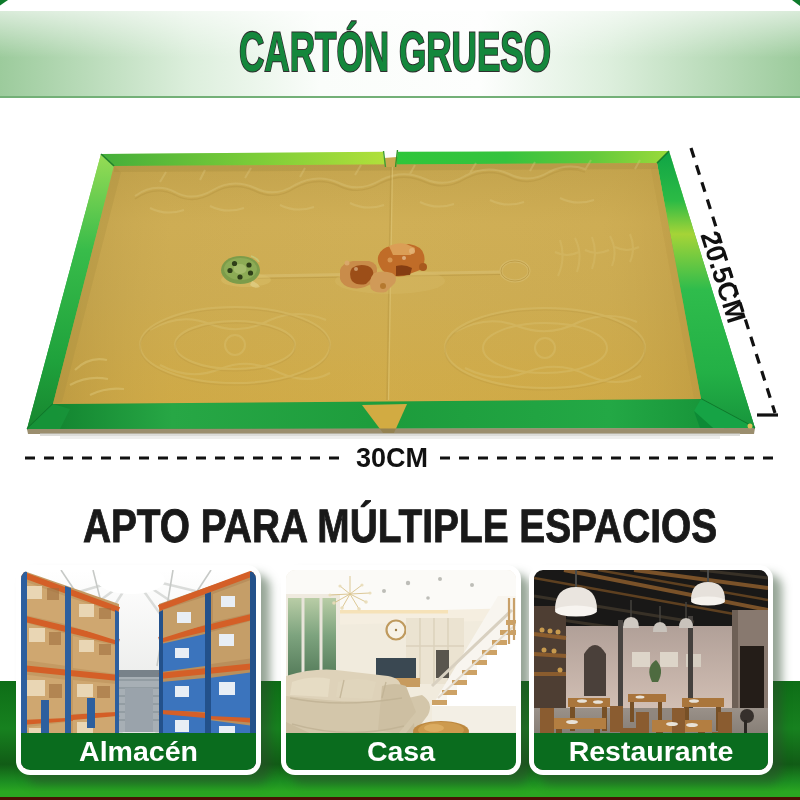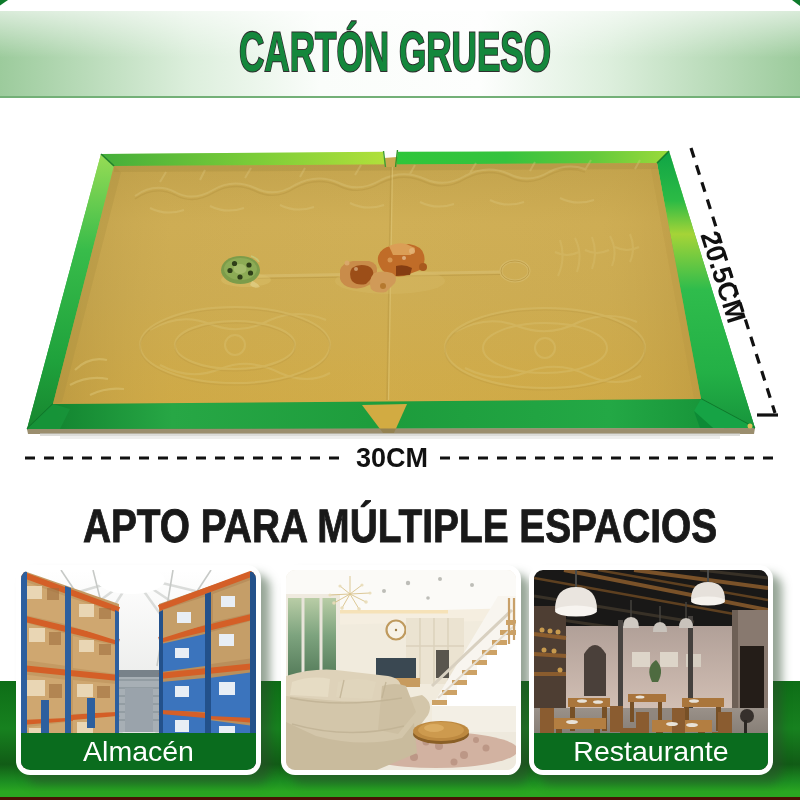--- a/index.html
+++ b/index.html
@@ -7,21 +7,21 @@
 .abs{position:absolute}
 #headband{position:absolute;left:0;top:11px;width:800px;height:85px;
 background:linear-gradient(to bottom, rgba(255,255,255,.62), rgba(255,255,255,0) 55%),
 linear-gradient(to right,#9ccb9c,#ddefdd 24%,#fafdfa 40%,#fdfefd 60%,#ddefdd 76%,#9ccb9c 100%);
 border-bottom:2px solid #73b077}
 .card{position:absolute;top:565px;height:210px;background:#fff;border-radius:14px;
 box-shadow:9px 9px 10px rgba(45,75,45,.5)}
 .cardin{position:absolute;left:5px;top:5px;border-radius:9px;overflow:hidden}
 .label{position:absolute;left:5px;bottom:5px;height:37px;background:#0a6c1e;
 border-radius:0 0 9px 9px;display:flex;align-items:center;justify-content:center;
-color:#fff;font-weight:normal;font-size:28.5px}
+color:#fff;font-weight:bold;font-size:28.5px}
 </style>
 </head>
 <body>
 
 <div id="headband"></div>
 
 <svg class="abs" style="left:0;top:0" width="20" height="12">
     <polygon points="0,0 8,0 0,5.5" fill="#0d7a2b"></polygon>
   </svg>
 
@@ -497,20 +497,21 @@
 <path d="M6,154 q56,16 112,2"></path>
 </g>
 
 <ellipse cx="155" cy="164" rx="28" ry="10" fill="#8a5f26"></ellipse>
 <ellipse cx="155" cy="161" rx="28" ry="10" fill="#bd8940"></ellipse>
 <ellipse cx="155" cy="160" rx="23" ry="8" fill="#cd9a4e"></ellipse>
 <ellipse cx="148" cy="158" rx="10" ry="4" fill="#deb066" opacity=".8"></ellipse>
 </svg>
 </div>
 
+<div class="label" style="width:230px">Casa</div>
 </div>
 
 <div class="card" style="left:529px;width:244px">
 <div class="cardin" style="width:234px;height:200px">
 
 <svg width="234" height="200" viewBox="0 0 234 200">
 <defs>
 <linearGradient id="rsWall" x1="0" y1="0" x2="0" y2="1">
 <stop offset="0" stop-color="#b1a098"></stop>
             <stop offset="1" stop-color="#d3c0b5"></stop>

